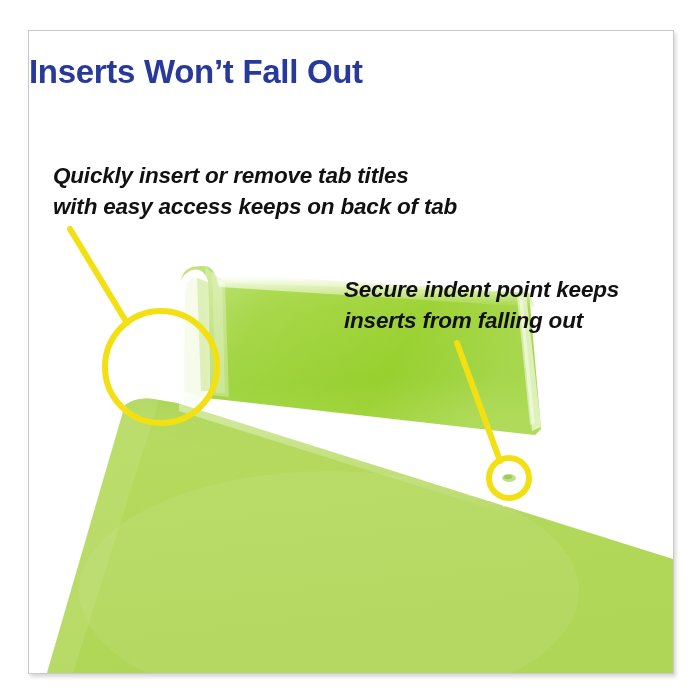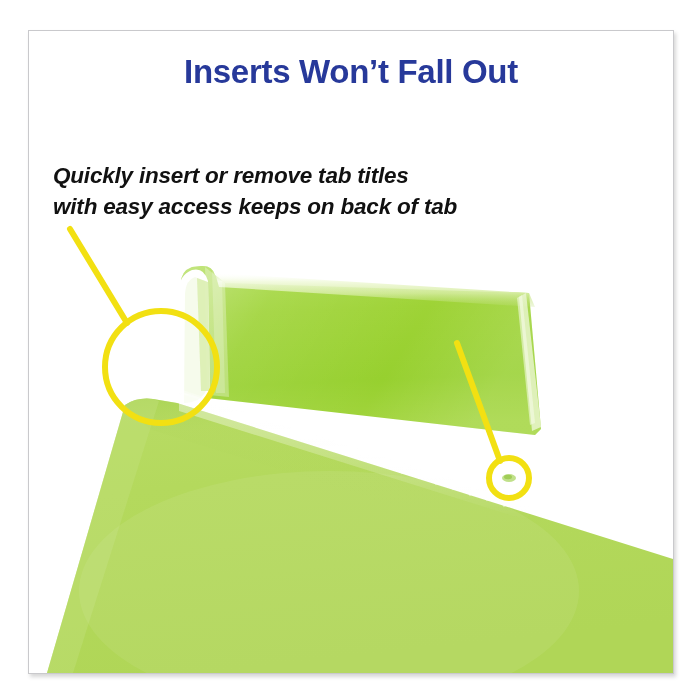--- a/index.html
+++ b/index.html
@@ -26,21 +26,21 @@
     border: 1px solid #c9c9cc;
     box-shadow: 2px 3px 4px rgba(0,0,0,0.16);
     overflow: hidden;
   }
   
   #headline {
     position: absolute;
     left: 0;
     top: 22px;
     width: 100%;
-    text-align: center;
+    text-align: left;
     font-size: 33px;
     font-weight: bold;
     letter-spacing: -0.3px;
     color: #27399a;
     font-family: "Liberation Sans", sans-serif;
   }
   
   .callout-text {
     position: absolute;
     font-style: italic;
@@ -224,15 +224,17 @@
         <line x1="428" y1="312" x2="471" y2="430" stroke="#f2e012" stroke-width="6" stroke-linecap="round"></line>
         <circle cx="480" cy="447" r="20" fill="none" stroke="#f2e012" stroke-width="6"></circle>
       </g>
     </svg>
 
     <div id="headline">Inserts Won’t Fall Out</div>
 
     <div id="callout-left-text" class="callout-text">Quickly insert or remove tab titles
 with easy access keeps on back of tab</div>
 
+    <div id="callout-right-text" class="callout-text">Secure indent point keeps
+inserts from falling out</div>
 
   </div>
 </div>
 
 </body></html>

